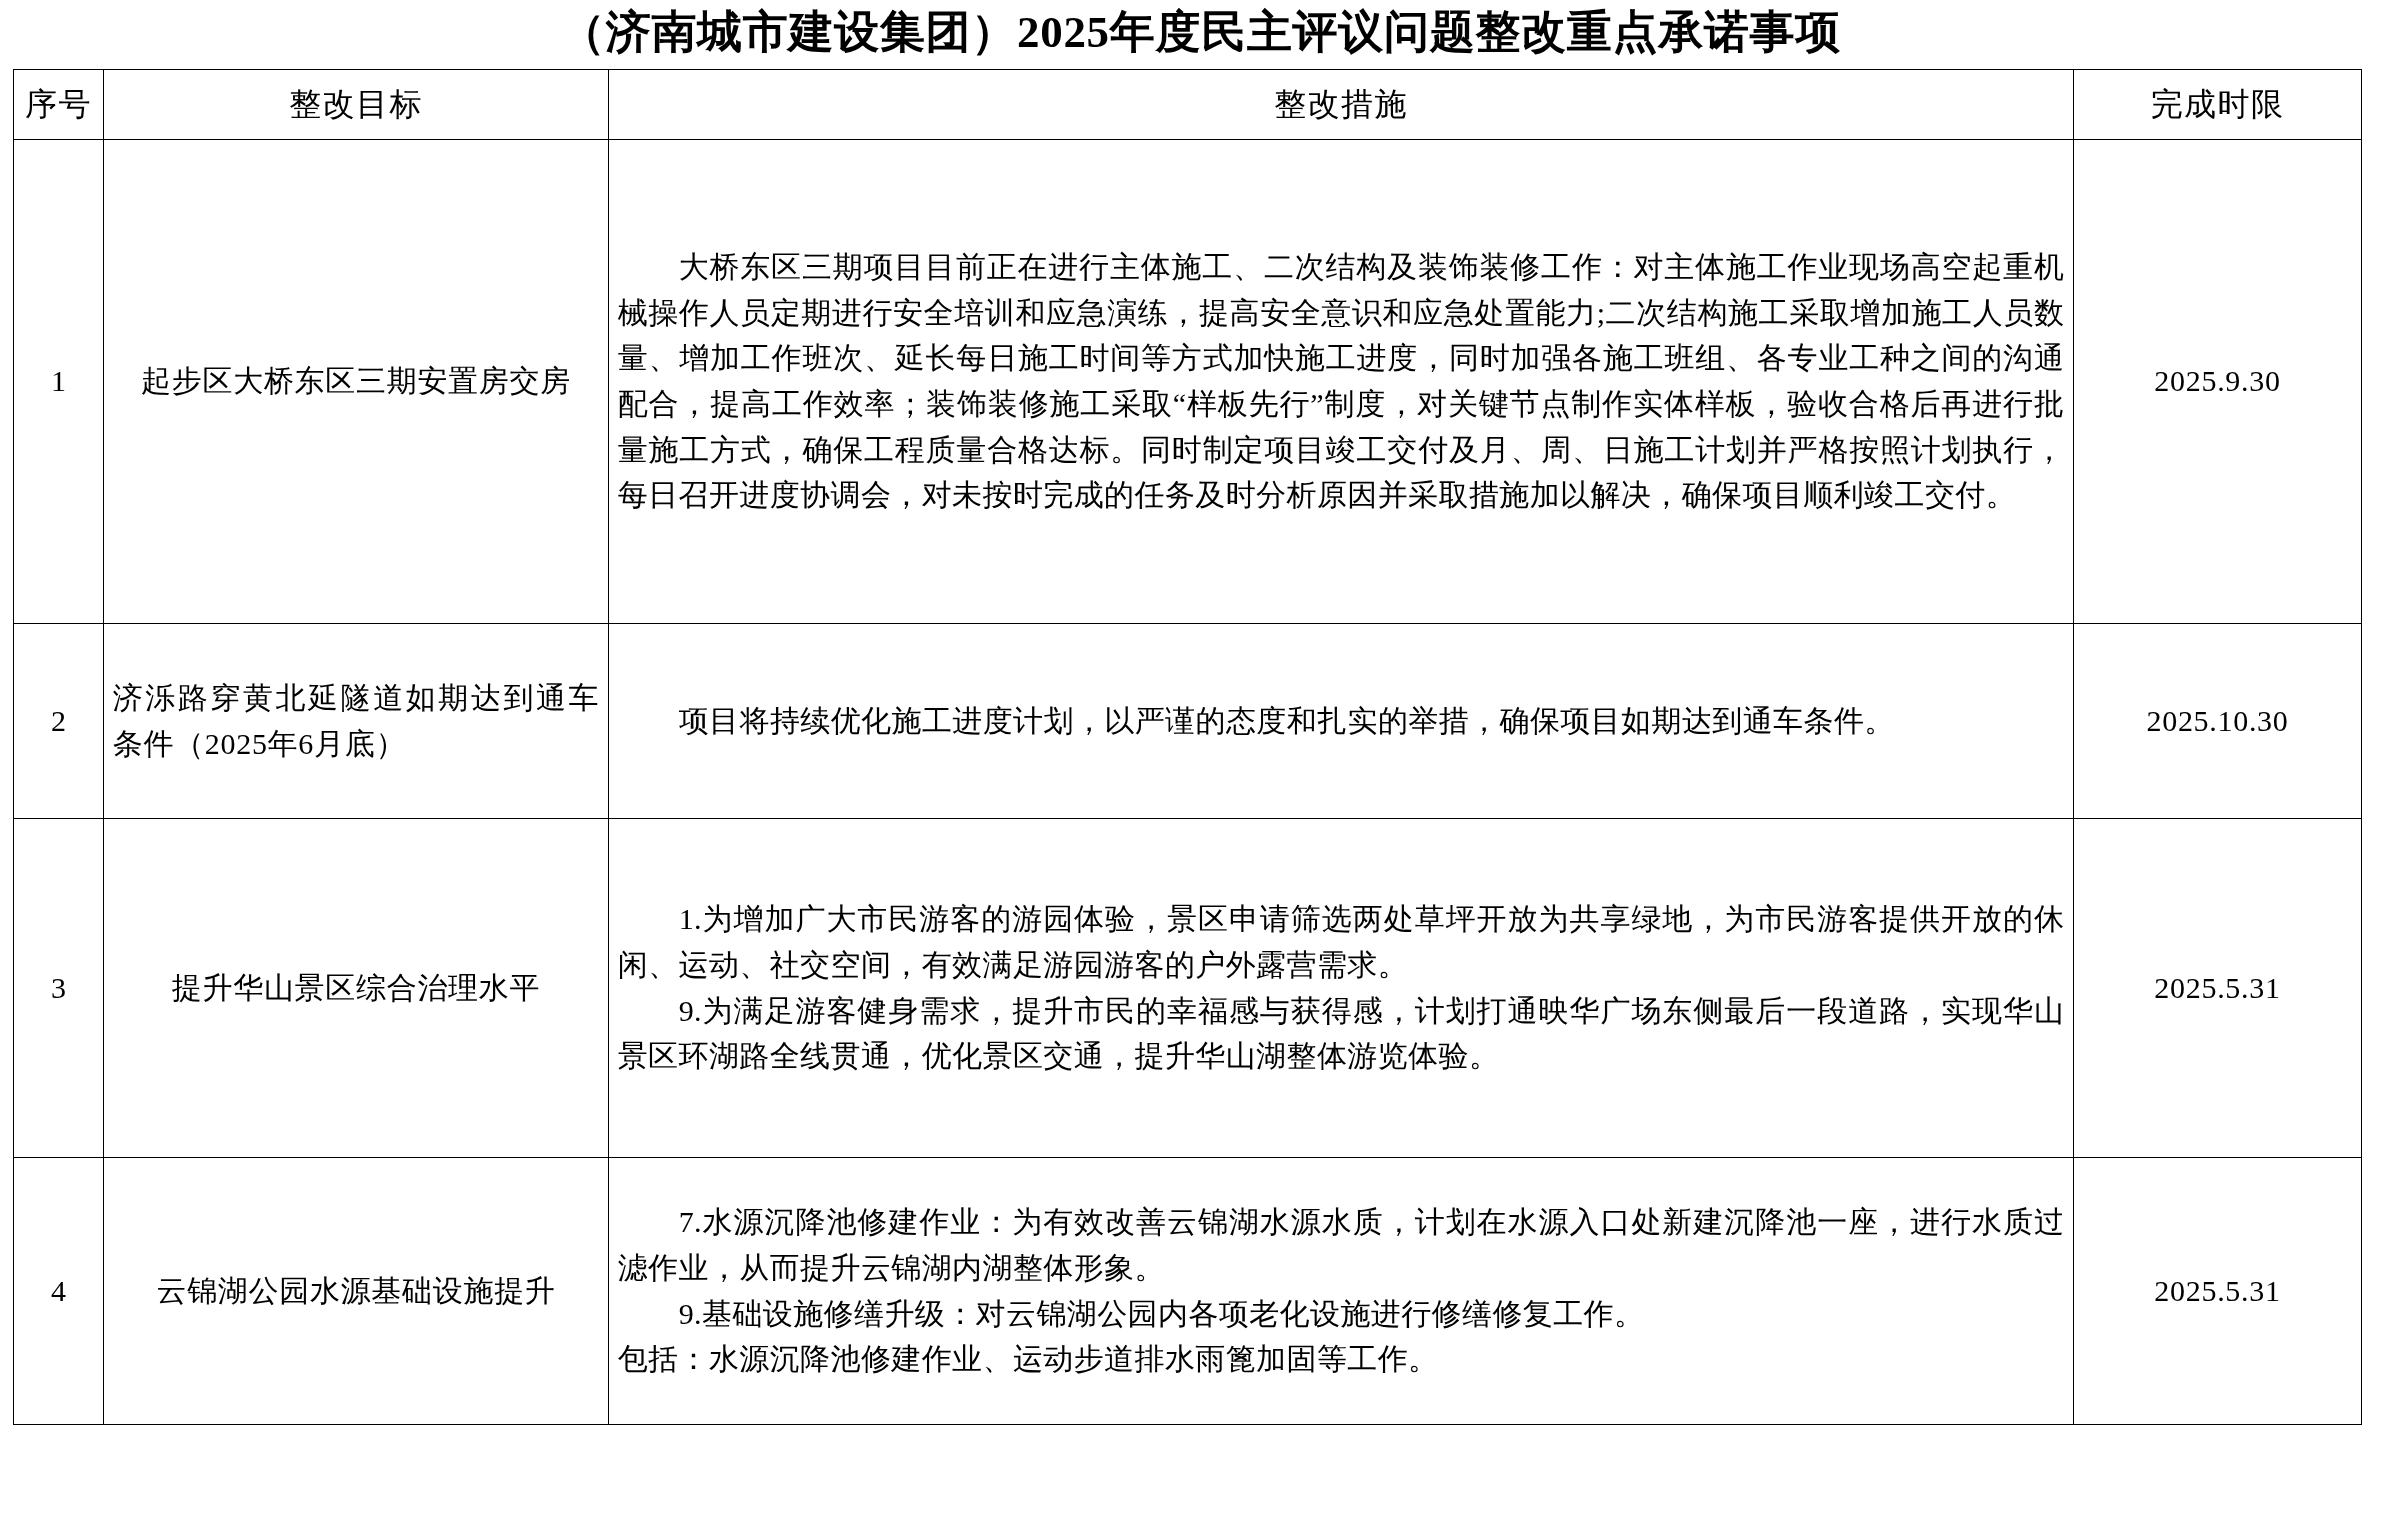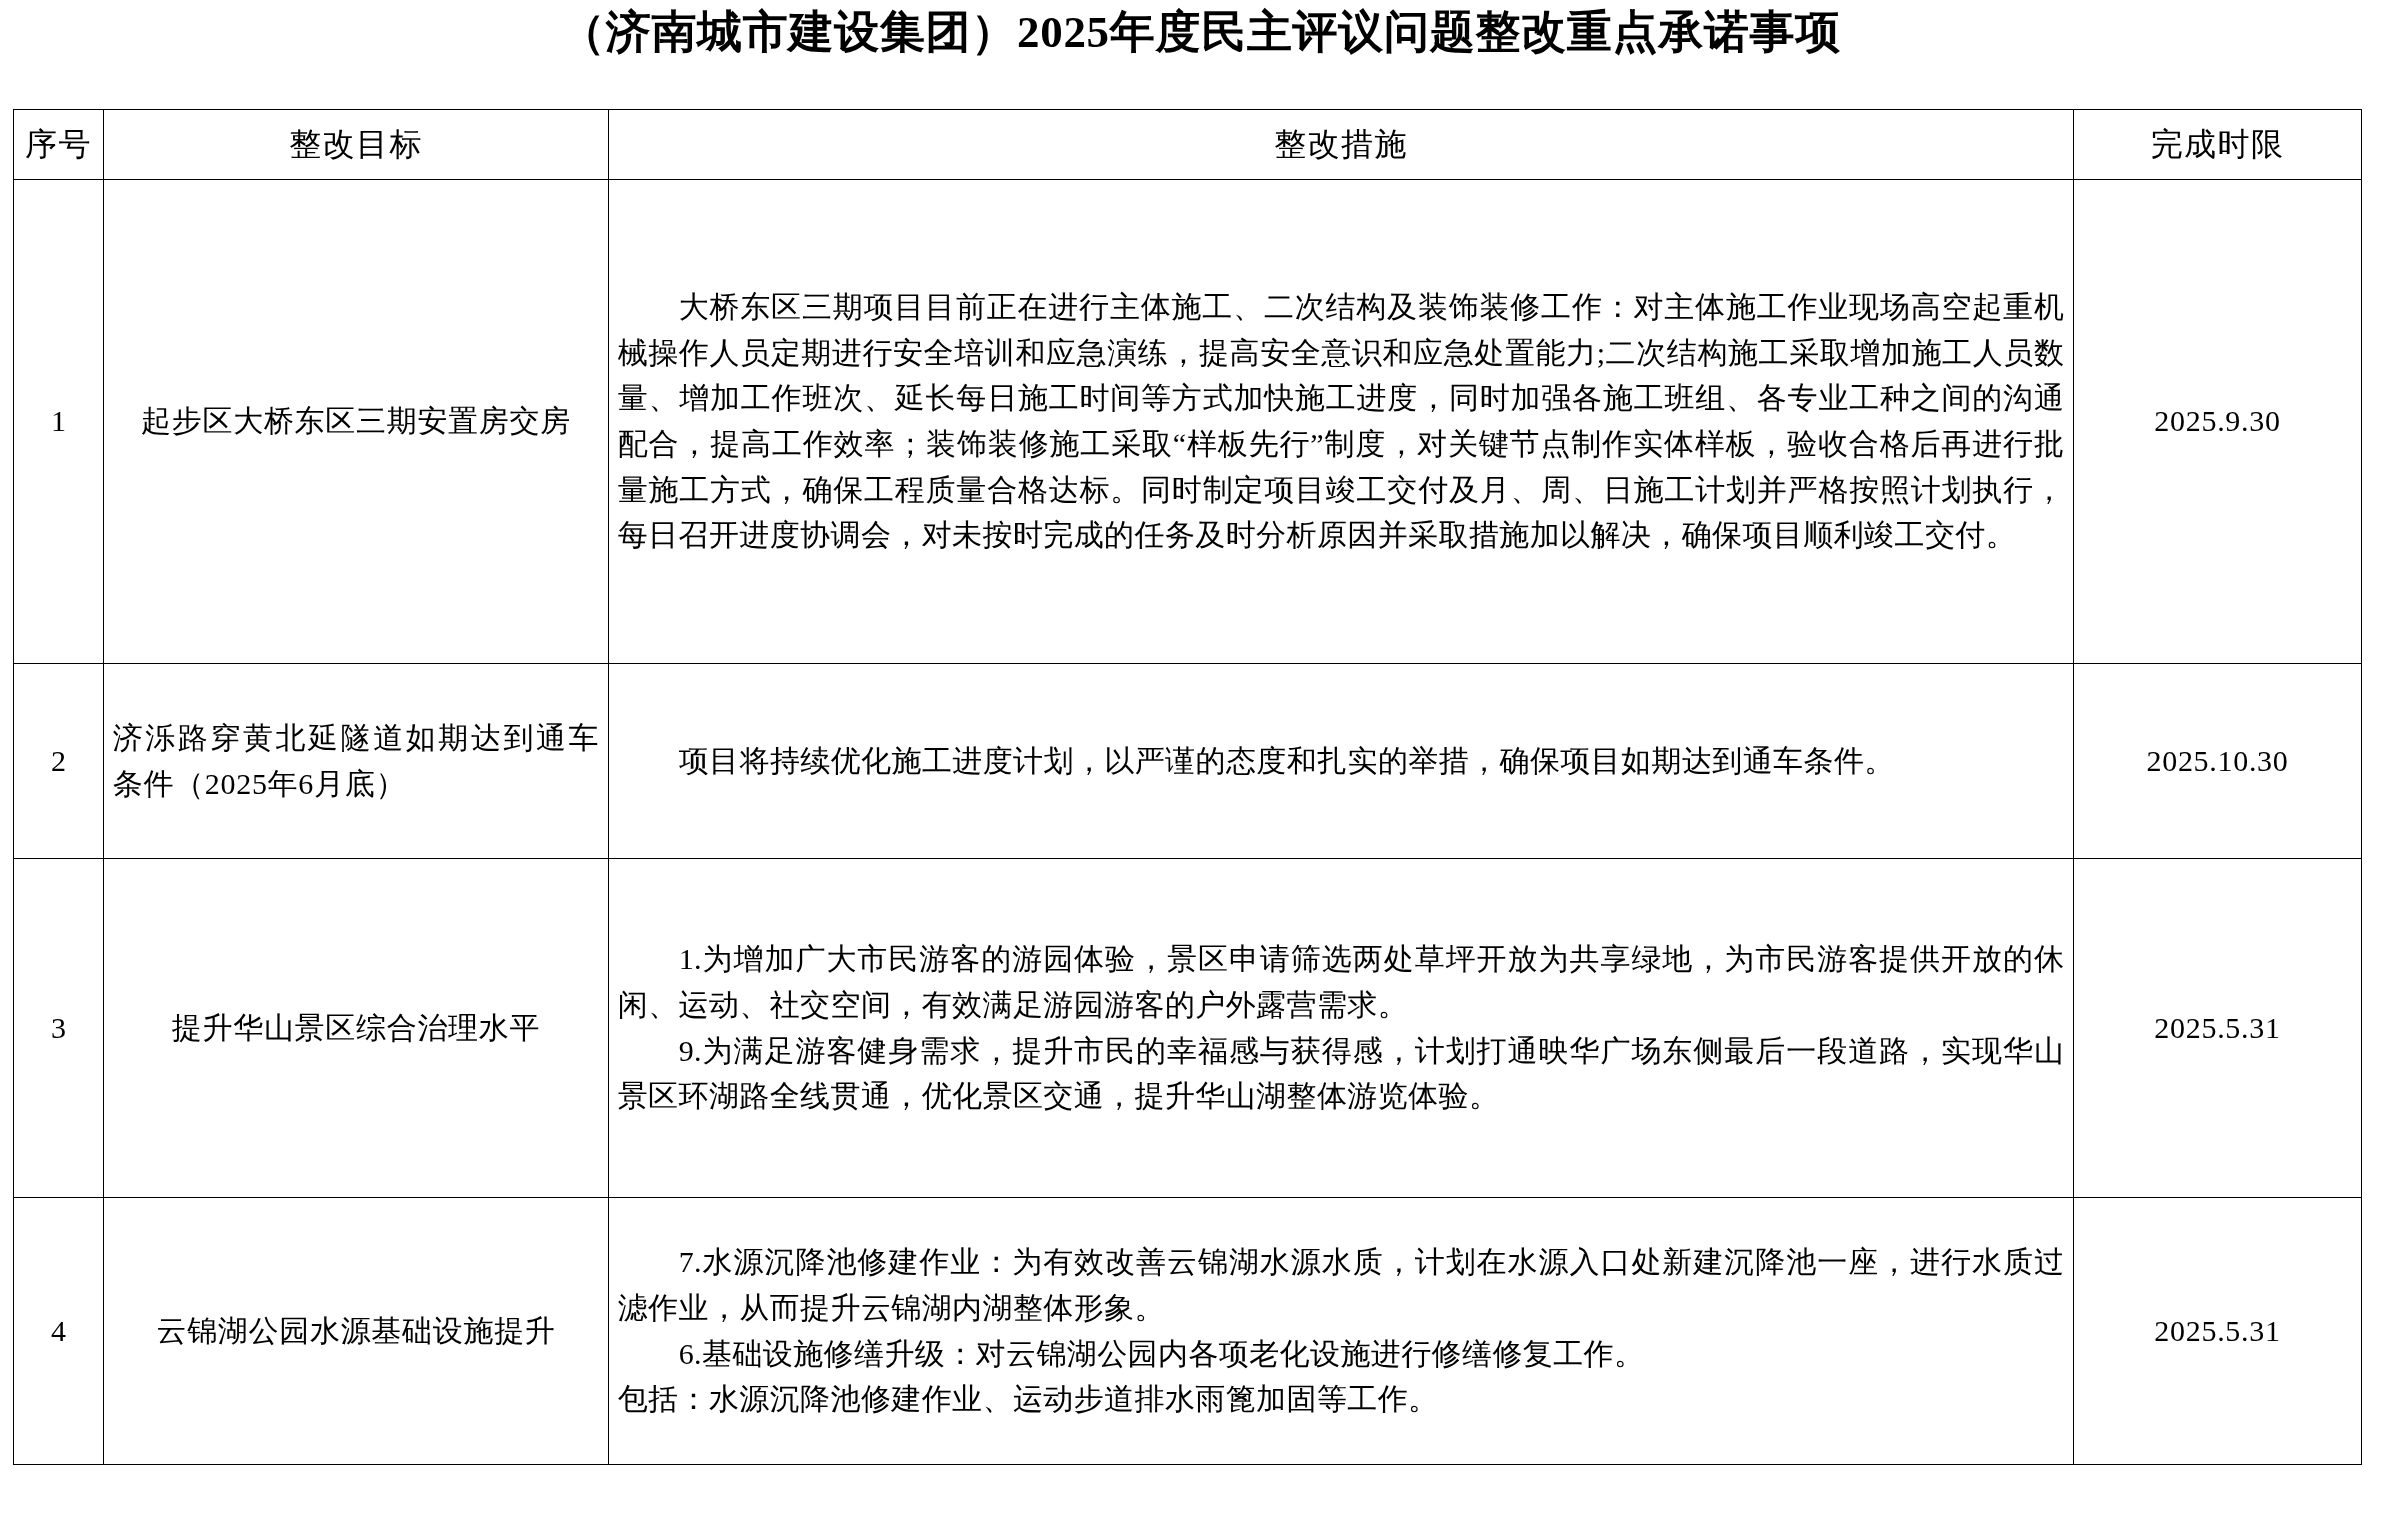--- a/index.html
+++ b/index.html
@@ -29,21 +29,20 @@
     line-height: 1.15;
     padding-top: 7.2px;
     padding-bottom: 10px;
     font-family: "Liberation Serif", "DejaVu Serif", serif;
   }
   table.main-table {
     border-collapse: collapse;
     width: 2349px;
     margin-left: 13px;
     table-layout: fixed;
-    margin-top: 40px;
   }
   table.main-table th,
   table.main-table td {
     border: 1.4px solid #000000;
     vertical-align: middle;
     font-size: 30px;
     line-height: 1.52;
     padding: 5.8px 8.7px;
     box-sizing: border-box;
   }
@@ -150,21 +149,21 @@
           <p>9.为满足游客健身需求，提升市民的幸福感与获得感，计划打通映华广场东侧最后一段道路，实现华山景区环湖路全线贯通，优化景区交通，提升华山湖整体游览体验。</p>
         </td>
         <td class="date">2025.5.31</td>
       </tr>
 
       <tr class="row-4">
         <td class="seq">4</td>
         <td class="goal">云锦湖公园水源基础设施提升</td>
         <td class="measure">
           <p>7.水源沉降池修建作业：为有效改善云锦湖水源水质，计划在水源入口处新建沉降池一座，进行水质过滤作业，从而提升云锦湖内湖整体形象。</p>
-          <p>6.基础设施修缮升级：对云锦湖公园内各项老化设施进行修缮修复工作。</p>
+          <p>9.基础设施修缮升级：对云锦湖公园内各项老化设施进行修缮修复工作。</p>
           <p class="noindent">包括：水源沉降池修建作业、运动步道排水雨篦加固等工作。</p>
         </td>
         <td class="date">2025.5.31</td>
       </tr>
     </tbody>
   </table>
 
 </div>
 
 

